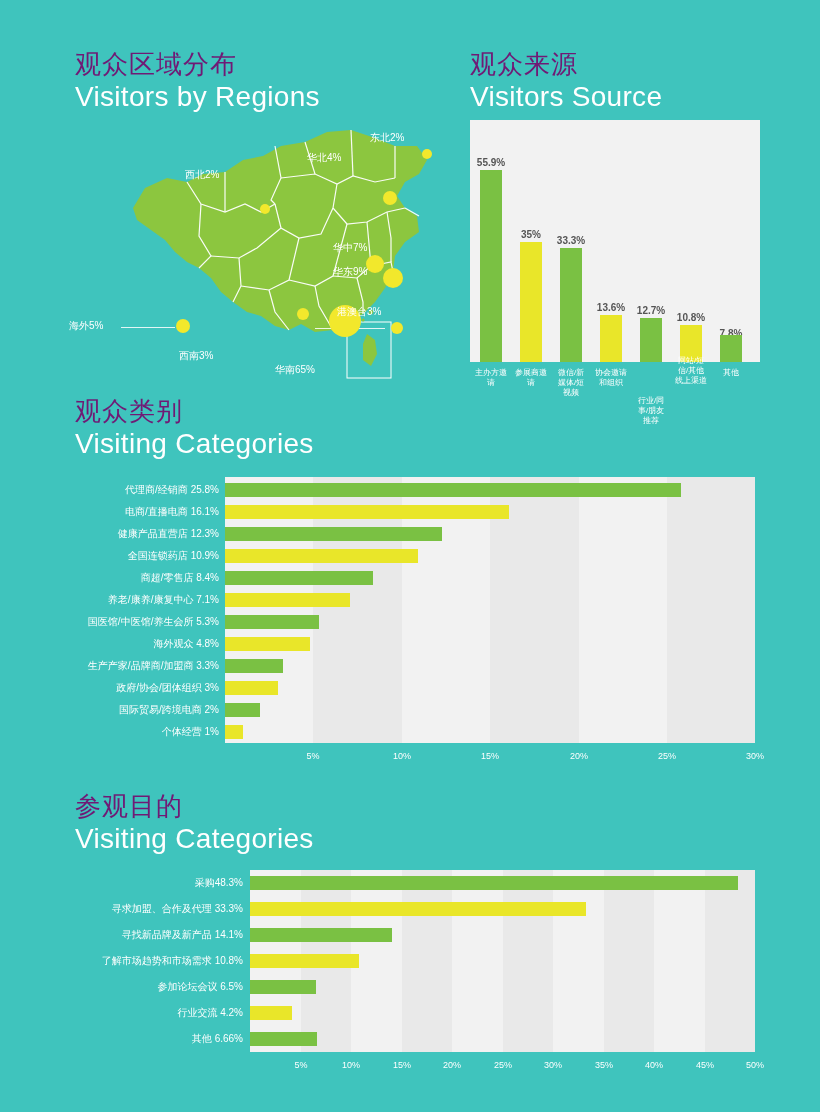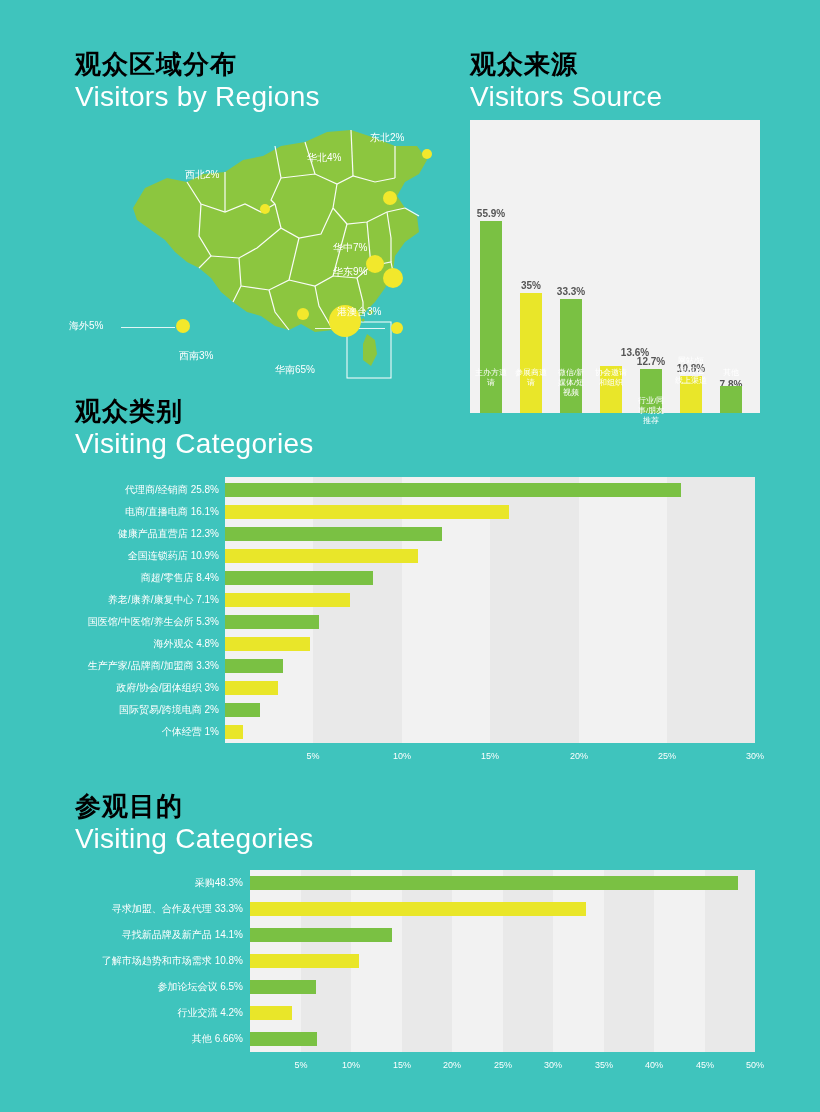--- a/index.html
+++ b/index.html
@@ -8,42 +8,42 @@
     background:#3fc4bd;
     font-family:"Liberation Sans","DejaVu Sans",sans-serif;
     color:#ffffff;
     overflow:hidden;
     position:relative;
   }
   .page{position:relative;width:820px;height:1112px;}
 
   .sec-title{position:absolute;}
   .sec-title .cn{
-    font-size:26px;font-weight:bold;color:#000000;line-height:32px;letter-spacing:1px;
+    font-size:26px;font-weight:normal;color:#701a75;line-height:32px;letter-spacing:1px;
   }
   .sec-title .en{
     font-size:28px;color:#ffffff;line-height:34px;font-weight:normal;letter-spacing:0.3px;
   }
 
   
   #regions-block{position:absolute;left:75px;top:48px;width:380px;height:330px;}
   #map-wrap{position:absolute;left:0;top:68px;width:380px;height:270px;}
   .map-svg{position:absolute;left:0;top:0;}
   .map-label{
     position:absolute;font-size:10px;color:#ffffff;white-space:nowrap;line-height:12px;
   }
   .map-dot{
     position:absolute;border-radius:50%;background:#f2e82c;
   }
   .leader{position:absolute;background:#ffffff;height:1px;opacity:.85;}
 
   
   #source-block{position:absolute;left:470px;top:48px;width:290px;height:380px;}
   #source-plot{
-    position:absolute;left:0;top:72px;width:290px;height:293px;background:#f2f2f2;
+    position:absolute;left:0;top:72px;width:290px;height:242px;background:#f2f2f2;
   }
   .vbar{position:absolute;bottom:0;width:22px;}
   .vbar .fill{position:absolute;bottom:0;left:0;width:100%;}
   .vbar .val{
     position:absolute;left:50%;transform:translateX(-50%);
     font-size:10px;color:#555;white-space:nowrap;font-weight:bold;
   }
   .vcat{
     position:absolute;font-size:8px;color:#ffffff;text-align:center;
     width:34px;line-height:10px;
@@ -155,21 +155,21 @@
       </div>
       <div class="vbar" style="left:50px;">
         <div class="val" style="bottom:122px;">35%</div>
         <div class="fill" style="height:120px;background:#e9e629;"></div>
       </div>
       <div class="vbar" style="left:90px;">
         <div class="val" style="bottom:116px;">33.3%</div>
         <div class="fill" style="height:114px;background:#7ac143;"></div>
       </div>
       <div class="vbar" style="left:130px;">
-        <div class="val" style="bottom:55px;margin-left:24px;">13.6%</div>
+        <div class="val" style="bottom:49px;">13.6%</div>
         <div class="fill" style="height:47px;background:#e9e629;"></div>
       </div>
       <div class="vbar" style="left:170px;">
         <div class="val" style="bottom:46px;">12.7%</div>
         <div class="fill" style="height:44px;background:#7ac143;"></div>
       </div>
       <div class="vbar" style="left:210px;">
         <div class="val" style="bottom:39px;">10.8%</div>
         <div class="fill" style="height:37px;background:#e9e629;"></div>
       </div>

